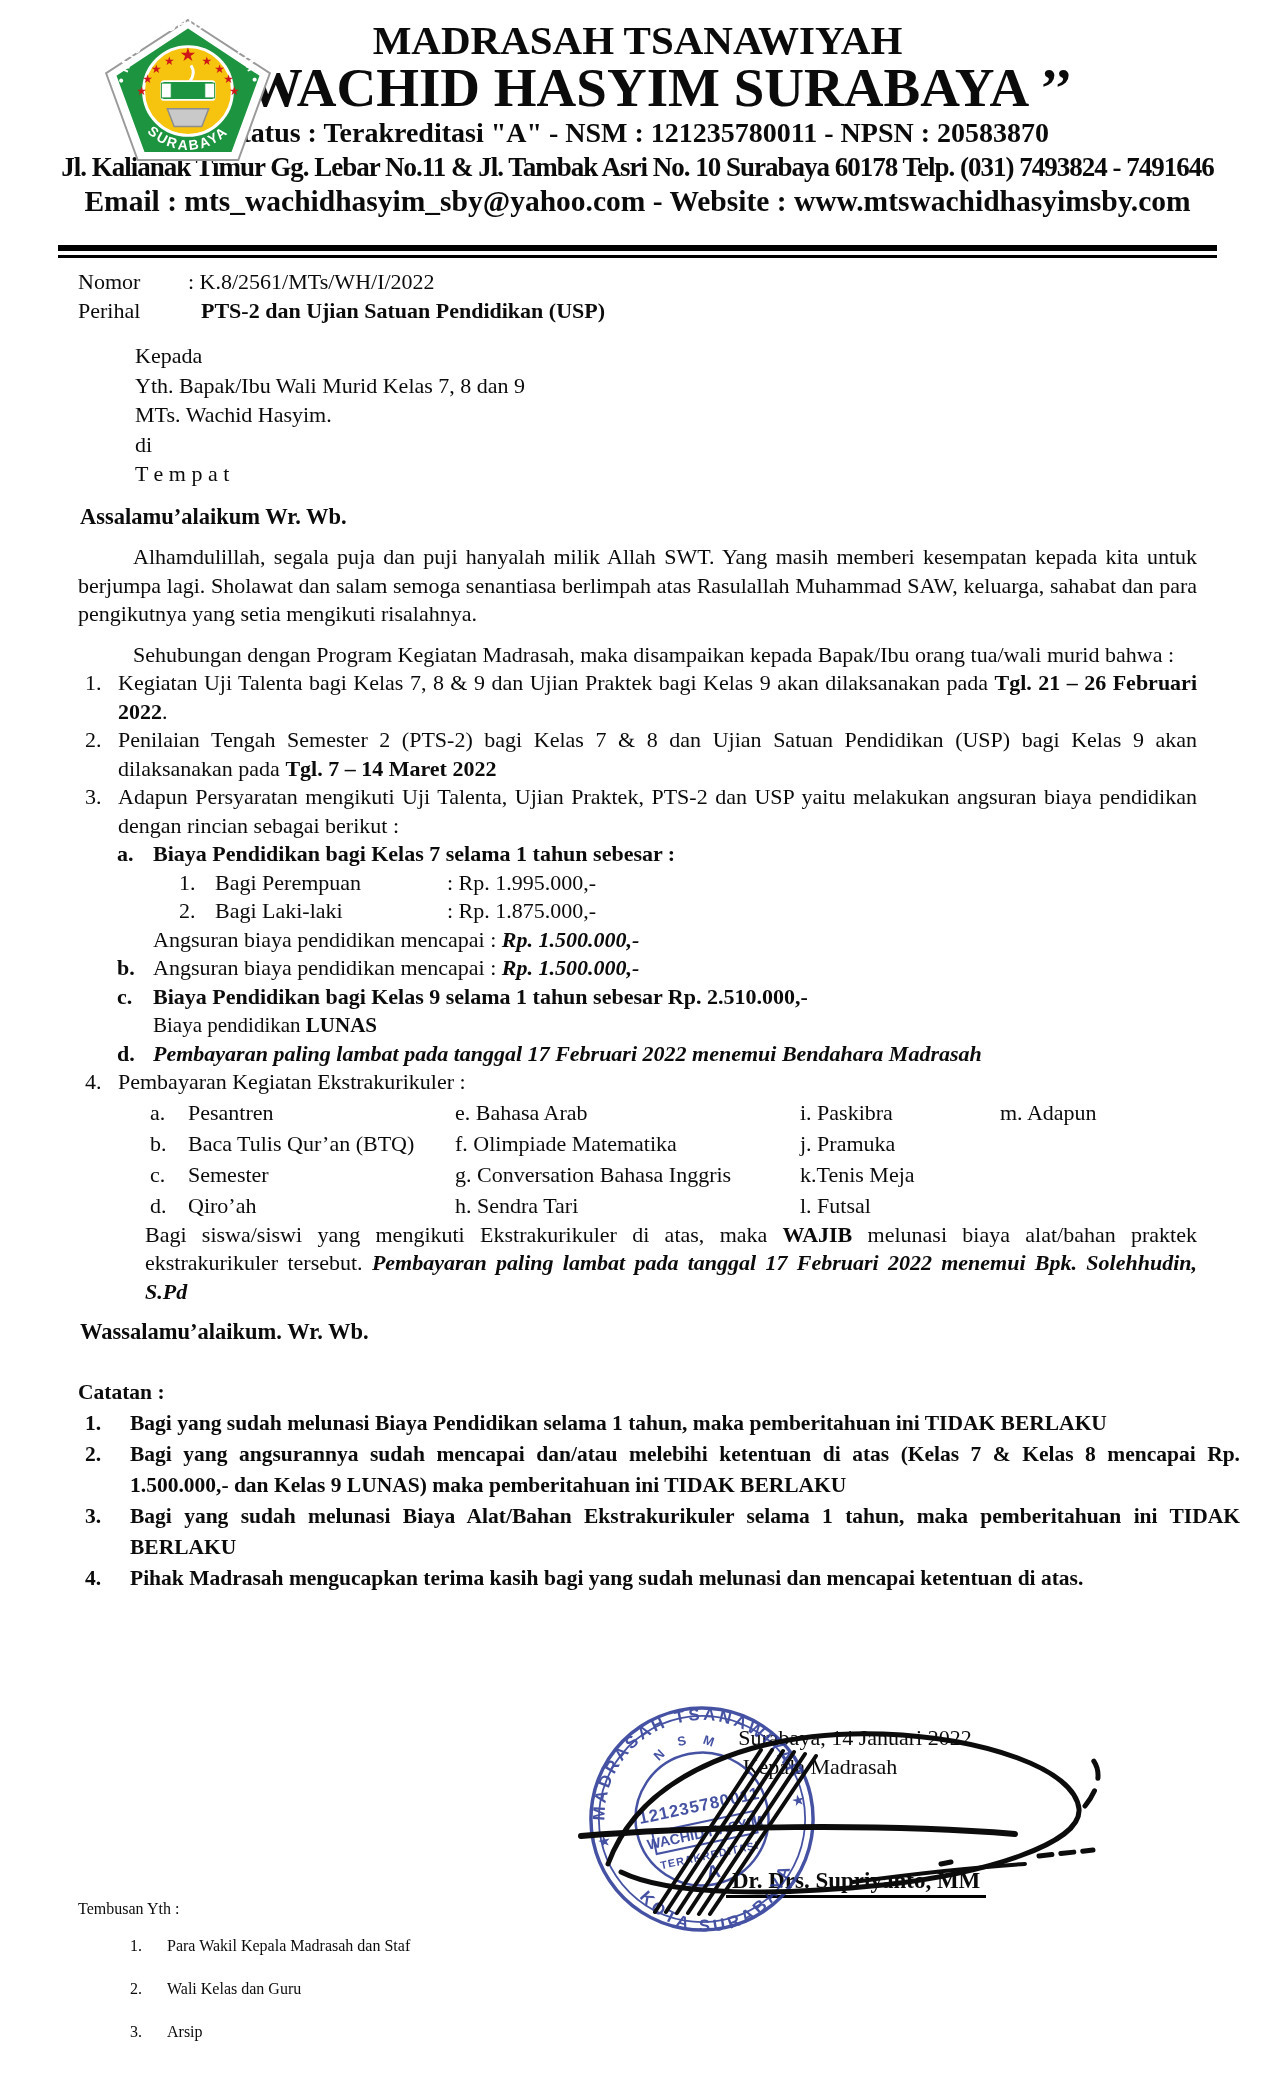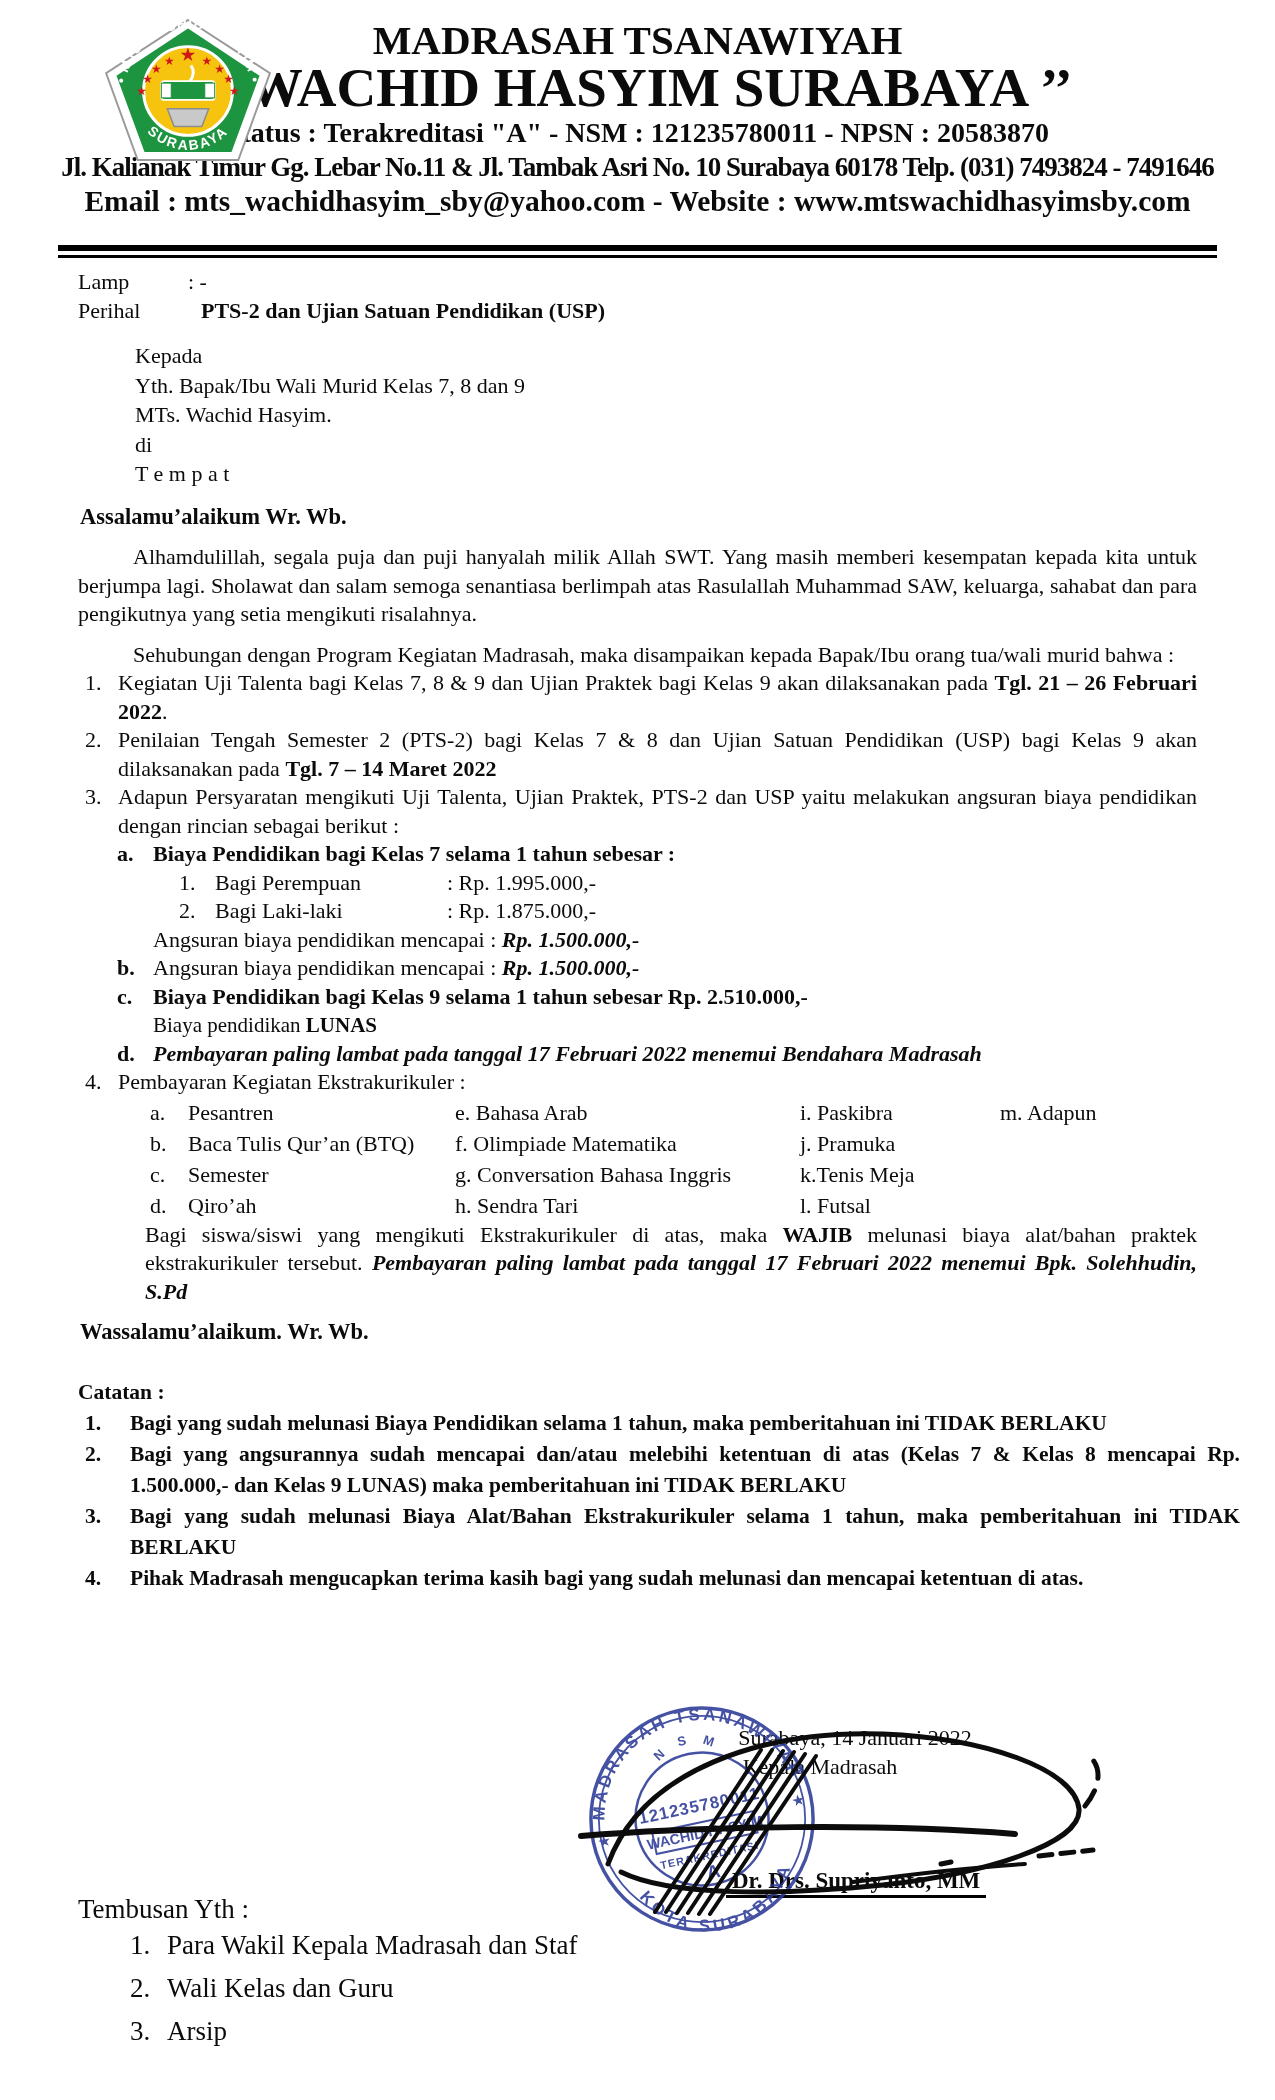--- a/index.html
+++ b/index.html
@@ -54,21 +54,21 @@
   
   .sigblock{position:absolute;left:0;top:1692px;width:100%;height:330px;}
   .sig-date{position:absolute;left:690px;top:33px;width:330px;text-align:center;font-size:22px;}
   .sig-title{position:absolute;left:690px;top:62px;width:260px;text-align:center;font-size:22px;}
   .sig-name{position:absolute;left:726px;top:176px;font-size:23px;font-weight:bold;
             border-bottom:3px solid #000;padding:0 6px 1px 6px;}
   .stamp{position:absolute;left:583px;top:8px;opacity:.88;}
   .scribble{position:absolute;left:553px;top:22px;}
 
   
-  .tembusan{position:absolute;left:78px;top:1894px;font-size:27px;}
+  .tembusan{position:absolute;left:78px;top:1894px;font-size:16px;}
   .tem-title{line-height:30px;}
   .tem-item{display:flex;margin-left:52px;line-height:43px;}
   .tem-num{flex:0 0 37px;}
 </style>
 </head>
 <body>
 
 <div class="page">
 
   <div class="lh">
@@ -109,22 +109,22 @@
     <div class="lh-line lh1">MADRASAH TSANAWIYAH</div>
     <div class="lh-line lh2">‘‘ WACHID HASYIM SURABAYA ’’</div>
     <div class="lh-line lh3">Status : Terakreditasi "A" - NSM : 121235780011 - NPSN : 20583870</div>
     <div class="lh-line lh4">Jl. Kalianak Timur Gg. Lebar No.11 &amp; Jl. Tambak Asri No. 10 Surabaya 60178 Telp. (031) 7493824 - 7491646</div>
     <div class="lh-line lh5">Email : mts_wachidhasyim_sby@yahoo.com - Website : www.mtswachidhasyimsby.com</div>
     <div class="rule"></div>
   </div>
 
   <div class="meta">
     <div class="meta-row">
-      <div class="meta-label">Lamp</div>
-      <div>: -</div>
+      <div class="meta-label">Nomor</div>
+      <div>: K.8/2561/MTs/WH/I/2022</div>
     </div>
     <div class="meta-row">
       <div class="meta-label">Perihal</div>
       <div>
         <div class="perihal-l2">PTS-2 dan Ujian Satuan Pendidikan (USP)</div>
       </div>
     </div>
   </div>
 
   <div class="recipient">

